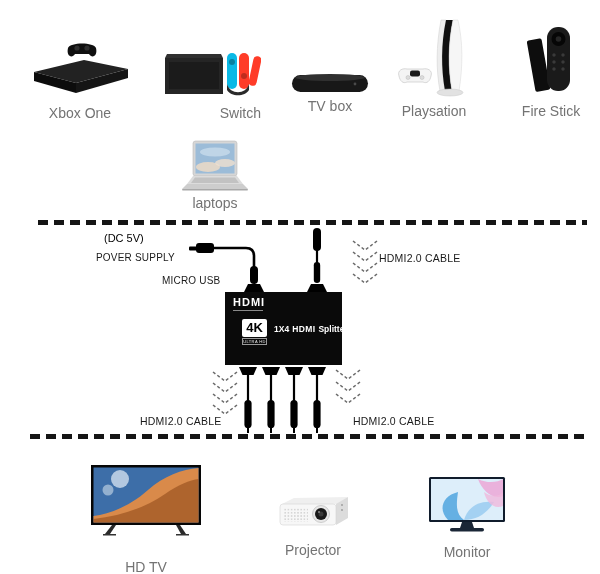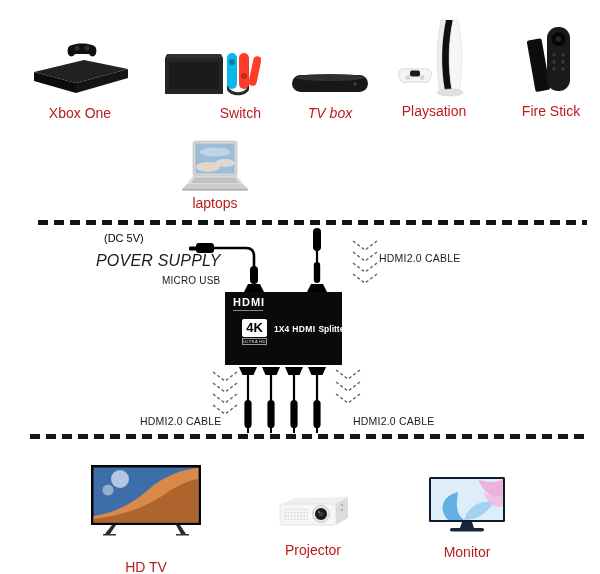--- a/index.html
+++ b/index.html
@@ -1,20 +1,20 @@
 <!DOCTYPE html>
 <html><head>
 <meta charset="utf-8">
 <style>
   html,body{margin:0;padding:0;background:#fff;}
   .stage{position:relative;width:600px;height:574px;background:#fff;overflow:hidden;
          font-family:"Liberation Sans","DejaVu Sans",sans-serif;color:#111;}
   .device{position:absolute;display:flex;flex-direction:column;align-items:center;}
   .device svg{display:block;}
-  .dev-label{font-size:14px;color:#b91c1c;white-space:nowrap;text-align:center;}
+  .dev-label{font-size:14px;color:#737373;white-space:nowrap;text-align:center;}
   .dash{position:absolute;height:4.5px;
         background:repeating-linear-gradient(90deg,#151515 0 10px,transparent 10px 16px);}
   .cap{position:absolute;font-size:10.5px;color:#1a1a1a;white-space:nowrap;letter-spacing:.2px;}
   .dc{position:absolute;font-size:11px;color:#000000;white-space:nowrap;}
   .splitter{position:absolute;left:225px;top:292px;width:117px;height:73px;background:#0a0a0a;}
   .hdmi-logo{position:absolute;left:8px;top:5px;}
   .hdmi-logo-text{font-size:11px;font-weight:bold;color:#fff;letter-spacing:1px;line-height:11px;}
   .hdmi-logo-sub{width:30px;height:1px;background:#8a8a8a;margin-top:2px;}
   .badge4k{position:absolute;left:17px;top:27px;width:25px;}
   .badge4k-main{width:25px;height:18px;background:#fff;color:#000;font-weight:bold;font-size:13px;
@@ -59,21 +59,21 @@
     </svg>
     <div class="dev-label" style="margin-top:7px;">Switch</div>
   </div>
 
   <div class="device" style="left:291px;top:68px;width:78px;">
     <svg width="78" height="30" viewBox="0 0 78 30">
       <rect x="1" y="7" width="76" height="17" rx="8.5" fill="#181818"></rect>
       <ellipse cx="39" cy="9.5" rx="35" ry="3.5" fill="#303030"></ellipse>
       <circle cx="64" cy="16" r="1.4" fill="#4a4a4a"></circle>
     </svg>
-    <div class="dev-label" style="margin-top:7px;font-style:italic;">TV box</div>
+    <div class="dev-label" style="">TV box</div>
   </div>
 
   <div class="device" style="left:395px;top:18px;width:78px;">
     <svg width="78" height="80" viewBox="0 0 78 80">
       <path d="M46,2 C41,28 41,52 45,73 L50,73 C46,50 46,26 51,2 Z" fill="#ededed" stroke="#cfcfcf" stroke-width="0.5"></path>
       <path d="M51,2 C46,26 46,50 50,73 L57,73 C53,50 53,26 58,2 Z" fill="#101010"></path>
       <path d="M58,2 C53,26 53,50 57,73 L64,73 C68,48 68,24 63,2 Z" fill="#f6f6f6" stroke="#d8d8d8" stroke-width="0.5"></path>
       <ellipse cx="55" cy="74.5" rx="13" ry="3.5" fill="#e2e2e2" stroke="#c8c8c8" stroke-width="0.5"></ellipse>
       <g transform="translate(2,50)">
         <path d="M2,8 C0,2 6,0 10,1 L26,1 C30,0 36,2 34,8 C33,13 30,16 26,14 L10,14 C6,16 3,13 2,8 Z" fill="#f4f4f4" stroke="#c8c8c8" stroke-width="0.7"></path>
@@ -118,21 +118,21 @@
       <polygon points="7,44 63,44 68,49 2,49" fill="#cdcdcd"></polygon>
       <rect x="2" y="49" width="66" height="1.6" rx="0.8" fill="#a8a8a8"></rect>
     </svg>
     <div class="dev-label" style="margin-top:3px;">laptops</div>
   </div>
 
   <div class="dash" style="left:38px;top:220px;width:549px;"></div>
   <div class="dash" style="left:30px;top:434px;width:560px;"></div>
 
   <div class="dc" style="left:104px;top:232px;">(DC 5V)</div>
-  <div class="cap" style="left:96px;top:252px;font-size:16px;font-style:italic;">POVER SUPPLY</div>
+  <div class="cap" style="left:96px;top:252px;font-size:10px;">POVER SUPPLY</div>
   <div class="cap" style="left:162px;top:275px;font-size:10px;">MICRO USB</div>
   <div class="cap" style="left:379px;top:252px;">HDMI2.0 CABLE</div>
   <div class="cap" style="left:140px;top:415px;">HDMI2.0 CABLE</div>
   <div class="cap" style="left:353px;top:415px;">HDMI2.0 CABLE</div>
 
   <svg class="overlay" style="top:225px;" width="600" height="215" viewBox="0 0 600 215">
 
     <g>
       <rect x="189" y="21.5" width="8" height="4" rx="1" fill="#000"></rect>
       <rect x="196" y="18" width="18" height="10" rx="3" fill="#000"></rect>

